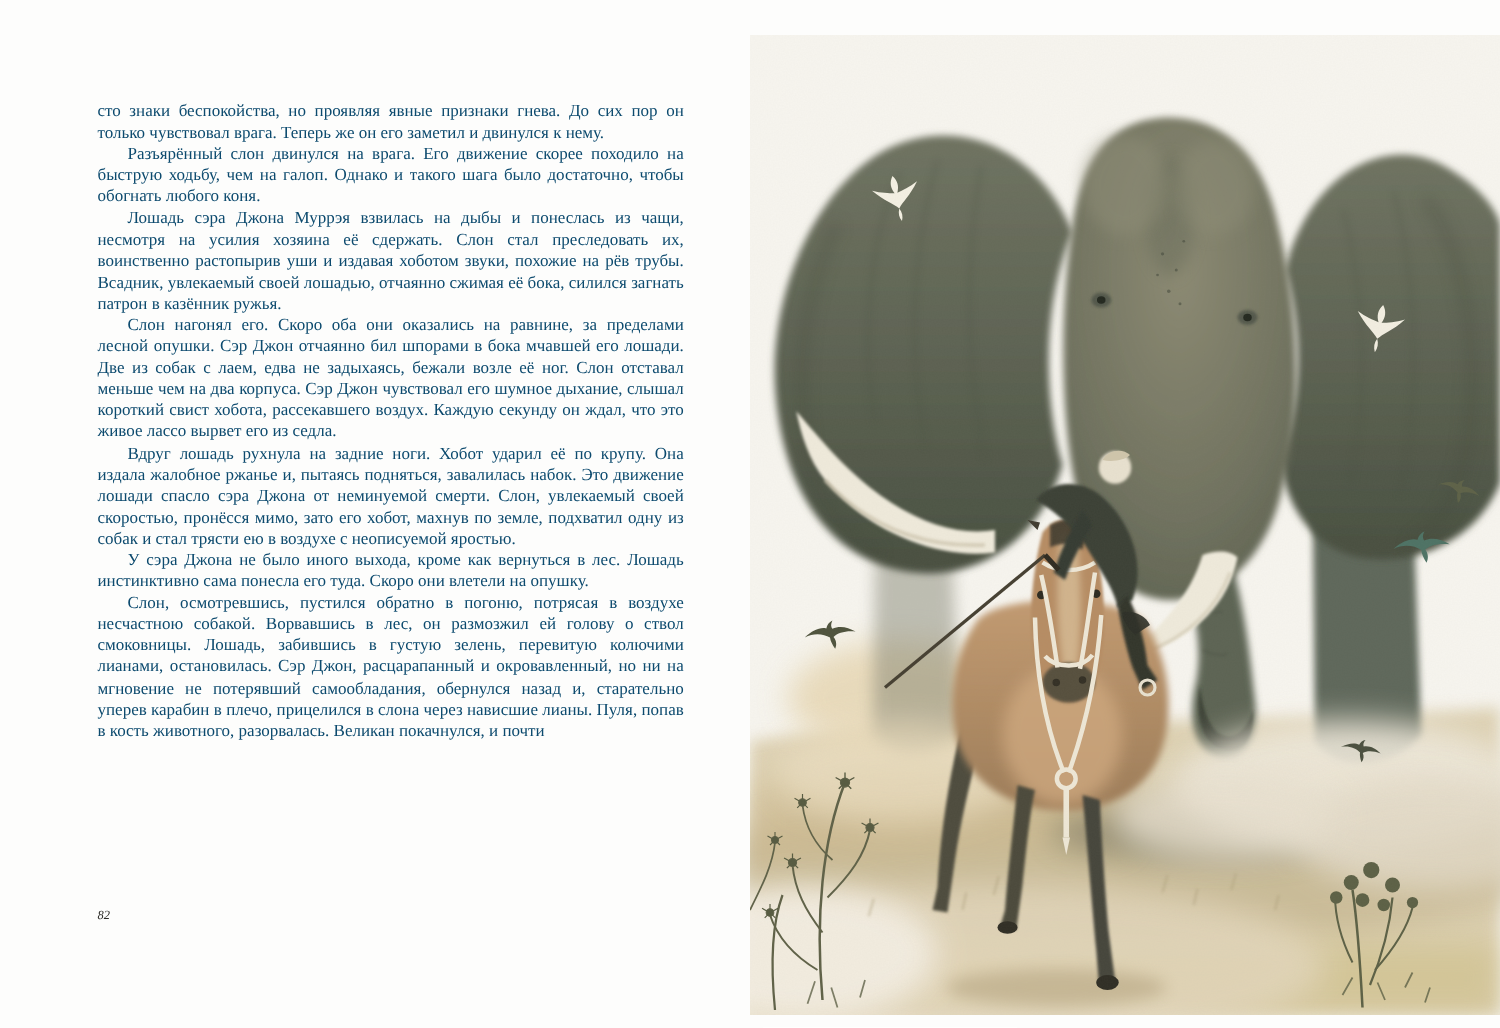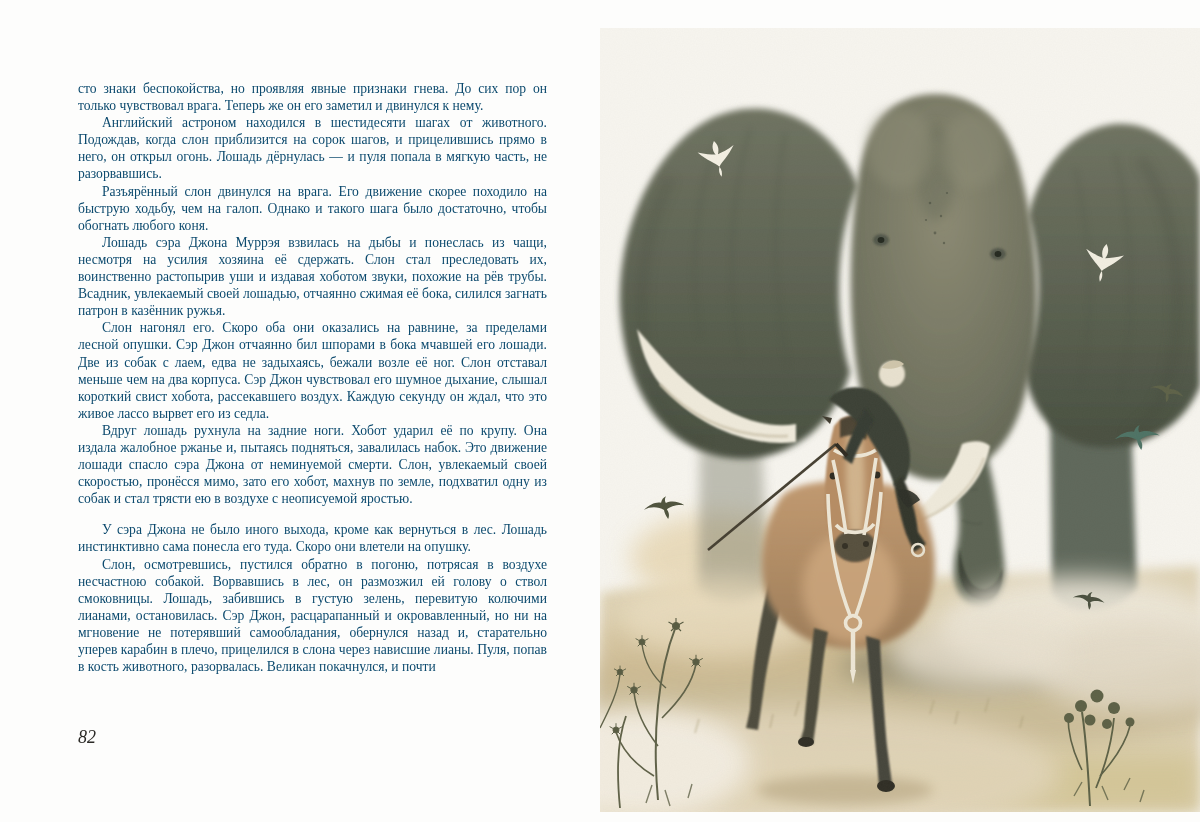--- a/index.html
+++ b/index.html
@@ -8,39 +8,38 @@
     background:#fdfdfc; overflow:hidden;
     font-family:"Liberation Serif", serif;
   }
   .text-block {
     position:absolute; left:78px; top:80px; width:469px;
     color:#0c4a6e; font-size:13.6px; line-height:17.1px;
     text-align:justify; hyphens:auto; -webkit-hyphens:auto;
   }
   .text-block p { margin:0; text-indent:24px; }
   .text-block p.continuation { text-indent:0; }
-  .text-block p.section-gap { margin-top:14px; }
+  .text-block p.section-gap { }
   .page-number {
     position:absolute; left:78px; top:727px;
-    font-style:italic; font-size:18px; color:#2b2a26;
+    font-style:italic; font-size:10px; color:#2b2a26;
   }
   .illustration {
     position:absolute; left:600px; top:28px; width:600px; height:784px;
     display:block;
   }
 </style>
 </head>
 <body>
 
 <div class="spread">
 
   <section>
     <div class="text-block">
       <p class="continuation">сто знаки беспокойства, но проявляя явные признаки гнева. До сих пор он только чувствовал врага. Теперь же он его заметил и двинулся к нему.</p>
-      <p>Английский астроном находился в шестидесяти шагах от животного. Подождав, когда слон приблизится на сорок шагов, и прицелившись прямо в него, он открыл огонь. Лошадь дёрнулась — и пуля попала в мягкую часть, не разорвавшись.</p>
       <p>Разъярённый слон двинулся на врага. Его движение скорее походило на быструю ходьбу, чем на галоп. Однако и такого шага было достаточно, чтобы обогнать любого коня.</p>
       <p>Лошадь сэра Джона Муррэя взвилась на дыбы и понеслась из чащи, несмотря на усилия хозяина её сдержать. Слон стал преследовать их, воинственно растопырив уши и издавая хоботом звуки, похожие на рёв трубы. Всадник, увлекаемый своей лошадью, отчаянно сжимая её бока, силился загнать патрон в казённик ружья.</p>
       <p>Слон нагонял его. Скоро оба они оказались на равнине, за пределами лесной опушки. Сэр Джон отчаянно бил шпорами в бока мчавшей его лошади. Две из собак с лаем, едва не задыхаясь, бежали возле её ног. Слон отставал меньше чем на два корпуса. Сэр Джон чувствовал его шумное дыхание, слышал короткий свист хобота, рассекавшего воздух. Каждую секунду он ждал, что это живое лассо вырвет его из седла.</p>
       <p>Вдруг лошадь рухнула на задние ноги. Хобот ударил её по крупу. Она издала жалобное ржанье и, пытаясь подняться, завалилась набок. Это движение лошади спасло сэра Джона от неминуемой смерти. Слон, увлекаемый своей скоростью, пронёсся мимо, зато его хобот, махнув по земле, подхватил одну из собак и стал трясти ею в воздухе с неописуемой яростью.</p>
       <p class="section-gap">У сэра Джона не было иного выхода, кроме как вернуться в лес. Лошадь инстинктивно сама понесла его туда. Скоро они влетели на опушку.</p>
       <p>Слон, осмотревшись, пустился обратно в погоню, потрясая в воздухе несчастною собакой. Ворвавшись в лес, он размозжил ей голову о ствол смоковницы. Лошадь, забившись в густую зелень, перевитую колючими лианами, остановилась. Сэр Джон, расцарапанный и окровавленный, но ни на мгновение не потерявший самообладания, обернулся назад и, старательно уперев карабин в плечо, прицелился в слона через нависшие лианы. Пуля, попав в кость животного, разорвалась. Великан покачнулся, и почти</p>
     </div>
     <div class="page-number">82</div>
   </section>
 

